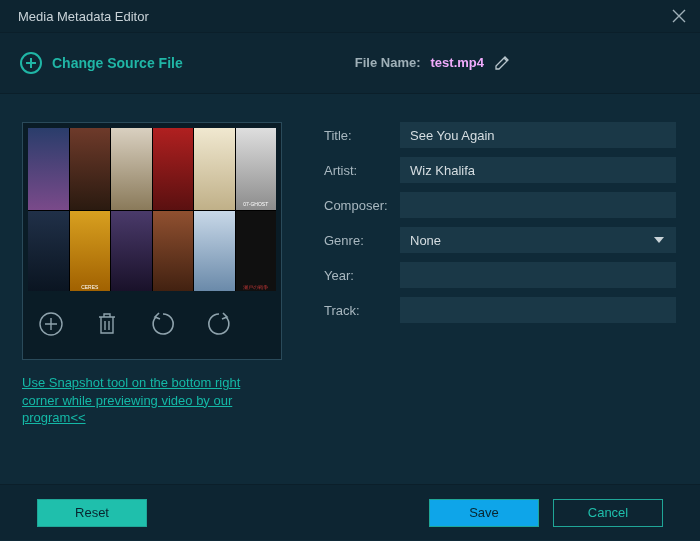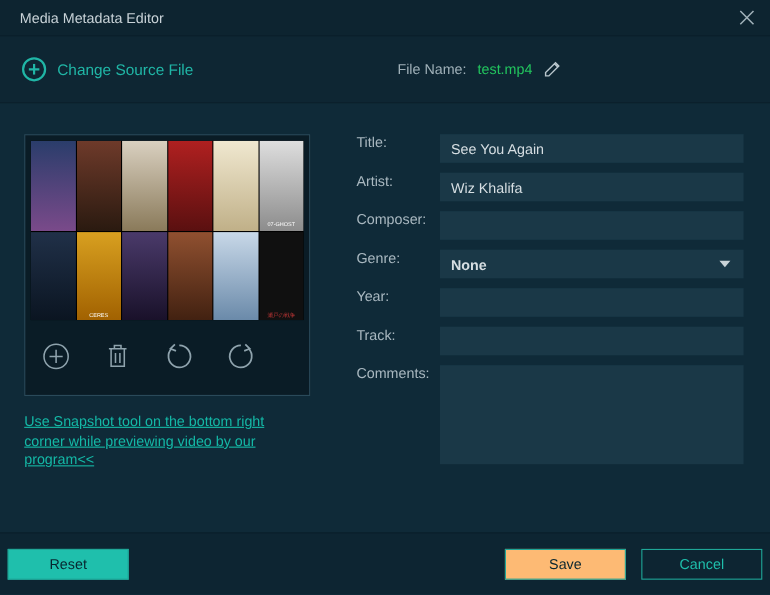--- a/index.html
+++ b/index.html
@@ -26,20 +26,21 @@
 
   
   .source-row {
     height: 62px;
     display: flex;
     align-items: center;
     padding: 0 20px;
     background: #0e2633;
     border-top: 1px solid #0b1f2a;
     border-bottom: 1px solid #0b1f2a;
+    font-weight: bold;
   }
   .change-src {
     display: flex;
     align-items: center;
     gap: 10px;
     color: #20b6a6;
     font-size: 14px;
     cursor: pointer;
   }
   .plus-circle {
@@ -49,21 +50,21 @@
     display: flex; align-items: center; justify-content: center;
   }
   .filename-block {
     margin-left: auto;
     display: flex;
     gap: 10px;
     color: #9fb0b8;
     font-size: 13px;
     padding-right: 170px;
   }
-  .filename-block .fname { color: #22c55e; }
+  .filename-block .fname { color: #f0abfc; }
   .pencil-icon svg { display:block; }
 
   
   .main {
     display: flex;
     padding: 28px 24px 20px 22px;
     gap: 40px;
     background: #0f2a38;
     height: 390px;
   }
@@ -113,38 +114,37 @@
     margin-top: 14px;
     color: #14b8a6;
     font-size: 13px;
     line-height: 1.35;
     max-width: 250px;
     text-decoration: underline;
   }
 
   
   .form { flex: 1; display: flex; flex-direction: column; gap: 9px; }
-  .row { display: flex; align-items: flex-start; }
+  .row { display: flex; align-items: center; }
   .row.top { align-items: flex-start; }
   .label { width: 76px; color: #a9b8c0; font-size: 13px; }
   .field {
     flex: 1;
     height: 26px;
     background: #1a3847;
     border: none;
     color: #d6dee2;
     font-size: 13px;
     padding: 0 10px;
     outline: none;
   }
   .field.dropdown {
     display: flex; align-items: center; justify-content: space-between;
     cursor: pointer;
     padding-right: 12px;
-    font-weight: bold;
   }
   .chev-down {
     width: 0; height: 0;
     border-left: 5px solid transparent;
     border-right: 5px solid transparent;
     border-top: 6px solid #c9d3d8;
   }
   .comments {
     flex: 1;
     height: 90px;
@@ -157,31 +157,31 @@
     resize: none;
   }
 
   
   .footer {
     height: 56px;
     background: #0d2532;
     border-top: 1px solid #0b1f2a;
     display: flex;
     align-items: center;
-    padding: 0 7px;
+    padding: 0 37px;
   }
   .btn {
     width: 110px; height: 28px;
     border: 1px solid #1fa697;
     display: flex; align-items: center; justify-content: center;
     font-size: 13px;
     cursor: pointer;
   }
   .btn.reset { background: #1fbfac; color: #08252f; margin-right: auto; }
-  .btn.save  { background: #fdba74; color: #08252f; margin-left: auto; }
+  .btn.save  { background: #0ea5e9; color: #08252f; margin-left: auto; }
   .btn.cancel{ background: transparent; color: #1fbfac; margin-left: 14px; }
 
   
   .p1{background:linear-gradient(#2a3d6b,#7a4a8a);} .p2{background:linear-gradient(#6e3a2a,#2a1a10);}
   .p3{background:linear-gradient(#d9d0c0,#8a7a5a);} .p4{background:linear-gradient(#b02020,#5a1010);}
   .p5{background:linear-gradient(#f0e8d0,#c0b088);} .p6{background:linear-gradient(#dedede,#8c8c8c);}
   .p7{background:linear-gradient(#203048,#0a1420);} .p8{background:linear-gradient(#d8a020,#a06000);}
   .p9{background:linear-gradient(#4a3a6a,#181028);} .p10{background:linear-gradient(#905030,#402010);}
   .p11{background:linear-gradient(#c8d8e8,#6888a8);} .p12{background:#101010;color:#c83838;}
 </style>
@@ -287,24 +287,20 @@
       </div>
     </div>
     <div class="row">
       <span class="label">Year:</span>
       <input class="field" value="" style="">
     </div>
     <div class="row">
       <span class="label">Track:</span>
       <input class="field" value="" style="">
     </div>
-    <div class="row top">
-      <span class="label">Comments:</span>
-      <textarea class="comments" style=""></textarea>
-    </div>
   </div>
 </div>
 
 <div class="footer">
   <div class="btn reset">Reset</div>
   <div class="btn save">Save</div>
   <div class="btn cancel">Cancel</div>
 </div>
 
 </body></html>

